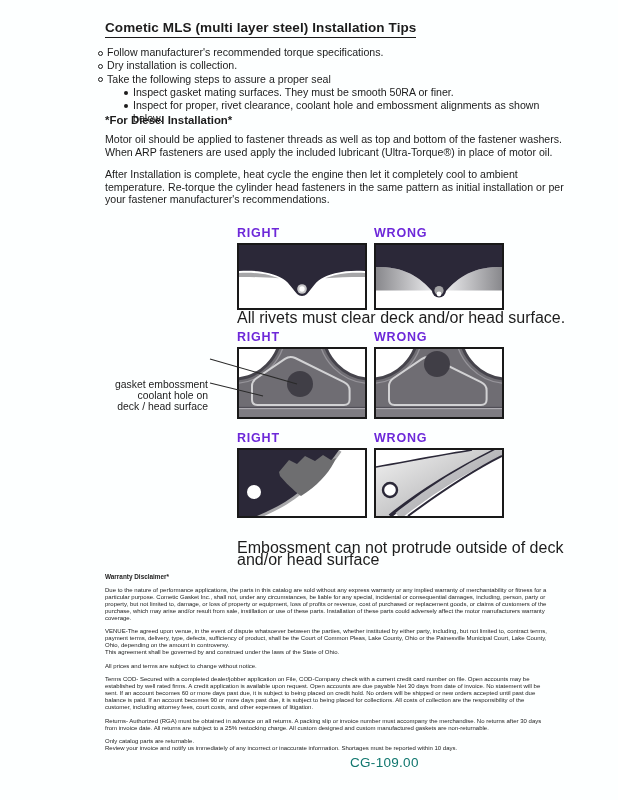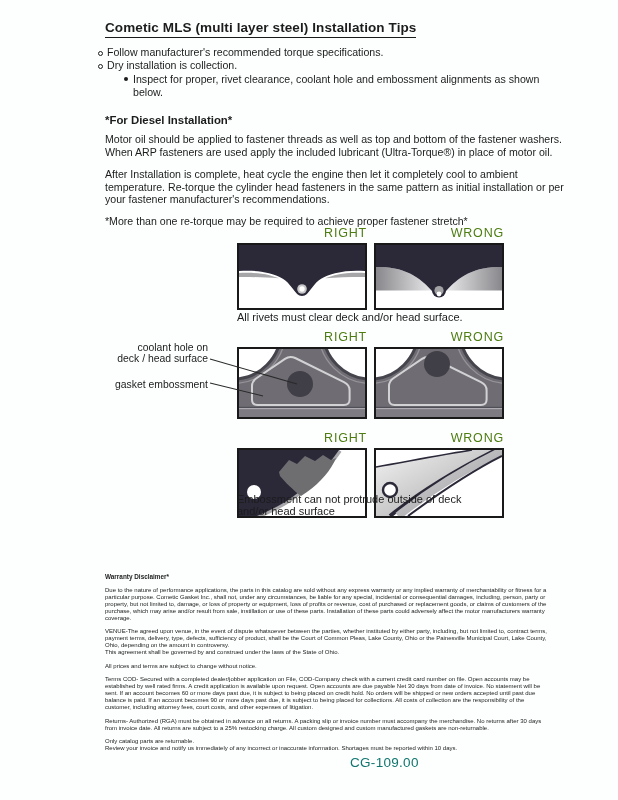--- a/index.html
+++ b/index.html
@@ -20,50 +20,51 @@
     border:1px solid #1c1c1c;border-radius:50%;
   }
   .subbullet{position:relative;padding-left:9px;margin-left:26px;}
   .subbullet::before{
     content:"";position:absolute;left:0;top:4.8px;width:4px;height:4px;
     background:#1c1c1c;border-radius:50%;
   }
   .diesel{left:105px;top:114px;width:462px;font-size:10.6px;line-height:12.4px;}
   .diesel h2{font-size:11.4px;margin:0 0 7px 0;}
   .diesel p{margin:0 0 10px 0;}
-  .fig-h{width:130px;text-align:right;font-size:12.5px;letter-spacing:0.8px;color:#4d7c0f;}
+  .fig-h{width:130px;text-align:left;font-size:12.5px;letter-spacing:0.8px;color:#6d28d9;font-weight:bold;}
   .panel{width:130px;background:#fff;border:2px solid #191919;box-sizing:border-box;}
   .panel svg{display:block;}
-  .caption{font-size:11px;line-height:11.6px;color:#1c1c1c;}
-  .pre{white-space:pre-line;}
+  .caption{font-size:16px;line-height:11.6px;color:#1c1c1c;}
+  .pre{white-space:pre-line;margin-top:48px;}
   .fig-label{font-size:10.4px;line-height:11.4px;text-align:right;width:108px;}
   .leader{pointer-events:none;}
   .fine{left:105px;top:573px;width:442px;font-size:6px;line-height:7px;color:#222;}
   .fine h3{font-size:6.4px;margin:0 0 7px 0;}
   .fine p{margin:0 0 6.4px 0;}
   .footer-code{left:350px;top:755px;font-size:13.5px;color:#0f766e;letter-spacing:0.3px;}
 </style>
 </head>
 <body>
 
 <div class="page">
 
   <div class="abs page-title">Cometic MLS (multi layer steel) Installation Tips</div>
 
   <div class="abs tips">
     <div class="bullet">Follow manufacturer's recommended torque specifications.</div>
     <div class="bullet">Dry installation is collection.</div>
+    <div class="bullet">Take the following steps to assure a proper seal</div>
+    <div class="subbullet">Inspect gasket mating surfaces.  They must be smooth 50RA or finer.</div>
     <div class="subbullet">Inspect for proper, rivet clearance, coolant hole and embossment alignments as shown below.</div>
   </div>
 
   <div class="abs diesel">
     <h2>*For Diesel Installation*</h2>
     <p>Motor oil should be applied to fastener threads as well as top and bottom of the fastener washers. When ARP fasteners are used apply the included lubricant (Ultra-Torque®) in place of motor oil.</p>
     <p>After Installation is complete, heat cycle the engine then let it completely cool to ambient temperature. Re-torque the cylinder head fasteners in the same pattern as initial installation or per your fastener manufacturer's recommendations.</p>
-    <p>*More than one re-torque may be required to achieve proper fastener stretch*</p>
   </div>
 
   <div class="abs fig-h" style="left:237px;top:226px">RIGHT</div>
   <div class="abs fig-h" style="left:374px;top:226px">WRONG</div>
 
   <div class="abs panel" style="left:237px;top:243px;height:67px">
     <svg width="126" height="63" viewBox="0 0 126 63">
       <path d="M0 0 H126 V26 C115 25.3 106 25.8 96 28.3 C84 31.3 78.6 35.2 73.2 42.6 C69.3 47.9 66.4 50 63 50 C59.6 50 56.7 47.9 52.8 42.6 C47.4 35.2 42 31.3 30 28.3 C20 25.8 11 25.3 0 26 Z" fill="#2b2838"></path>
       <path d="M0 28 C11 27.6 20 28 30.5 30.2 L40 33.2 C27 32.4 11 31.8 0 32 Z" fill="#a6a6a8"></path>
       <path d="M126 28 C115 27.6 106 28 95.5 30.2 L86 33.2 C99 32.4 115 31.8 126 32 Z" fill="#a6a6a8"></path>

